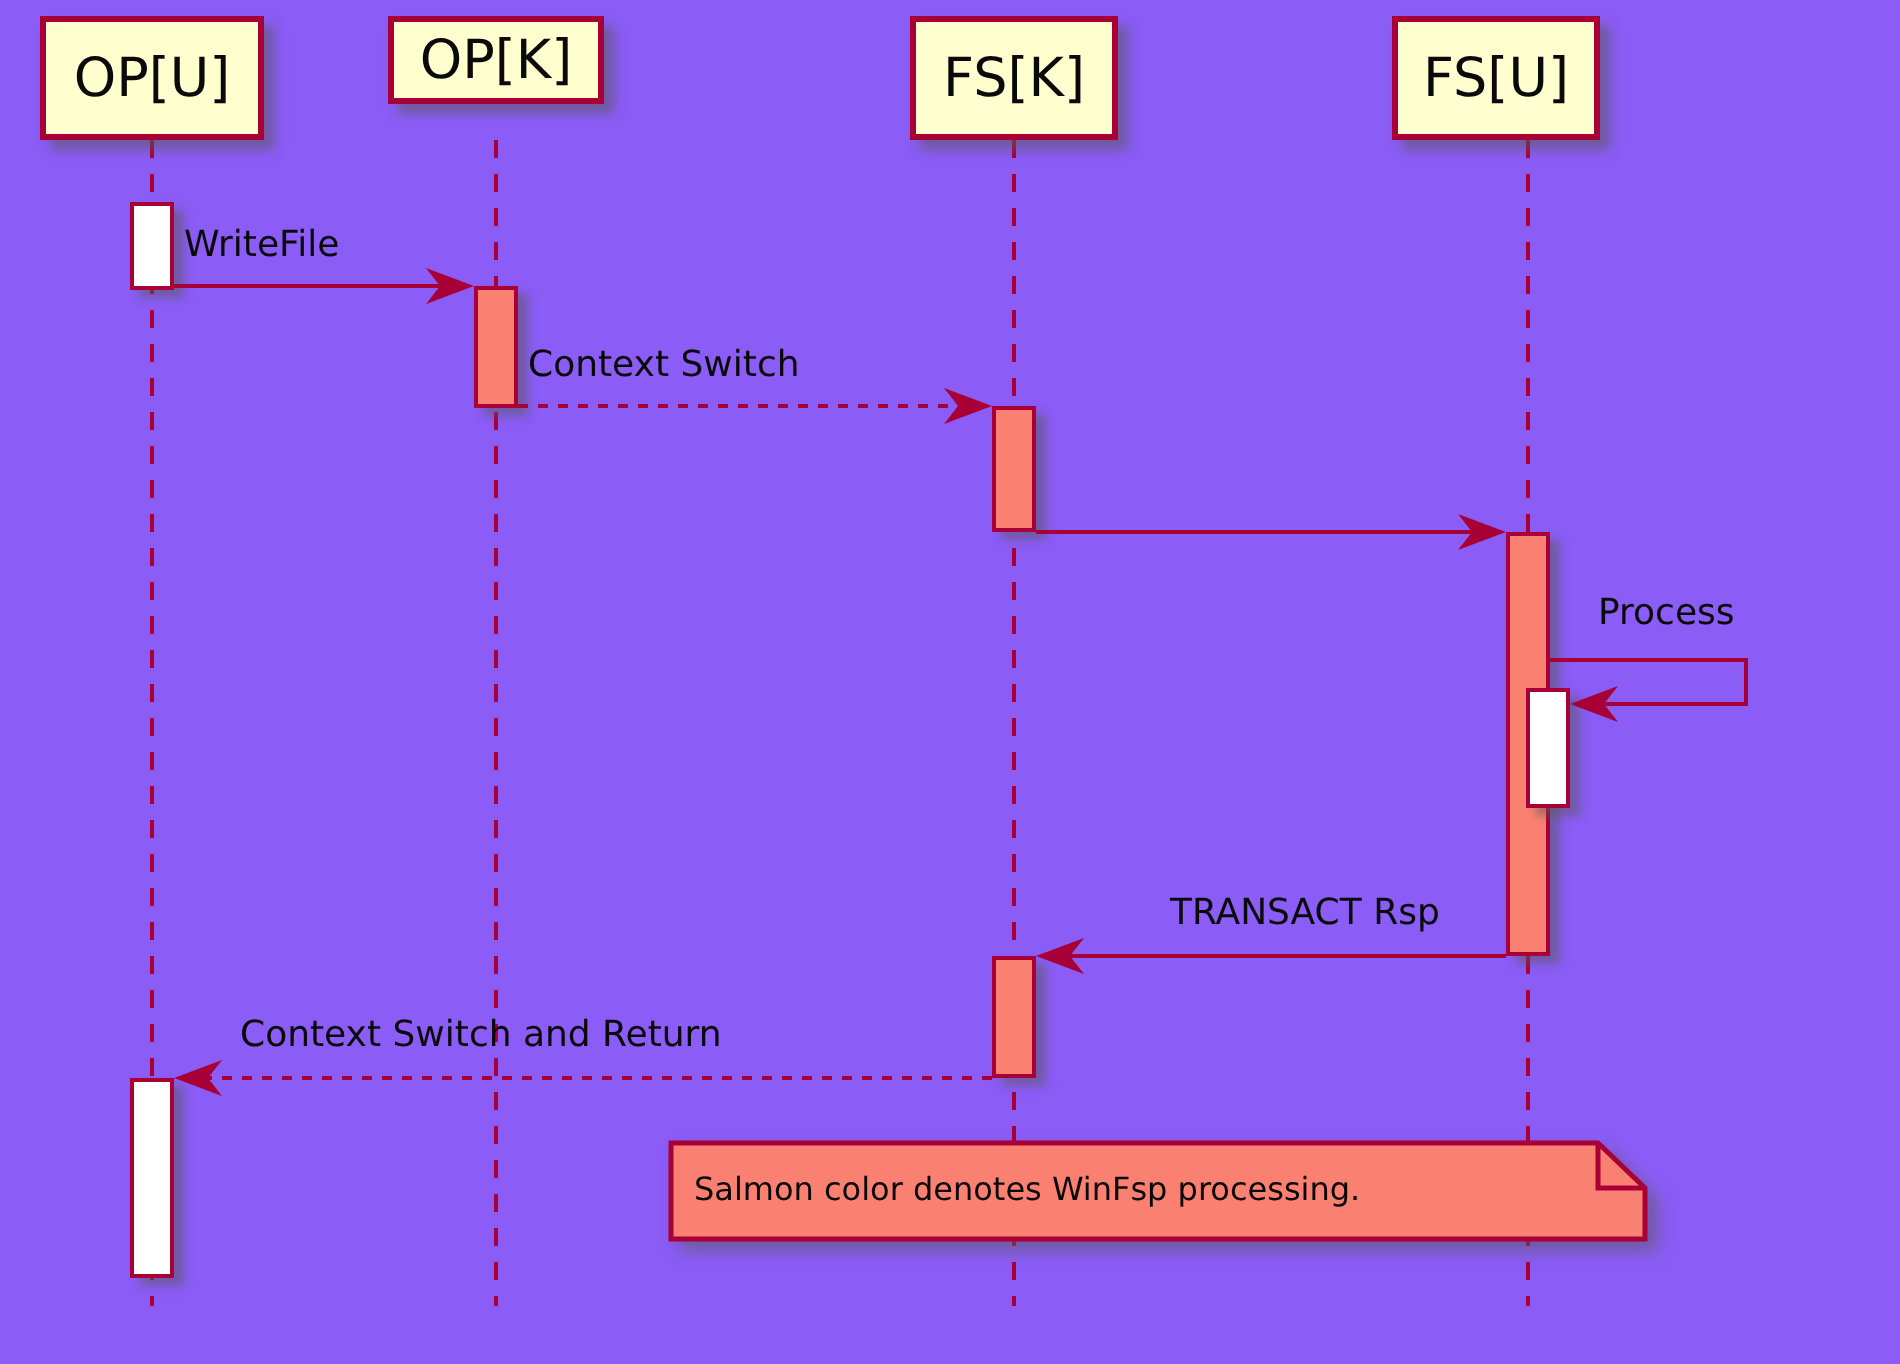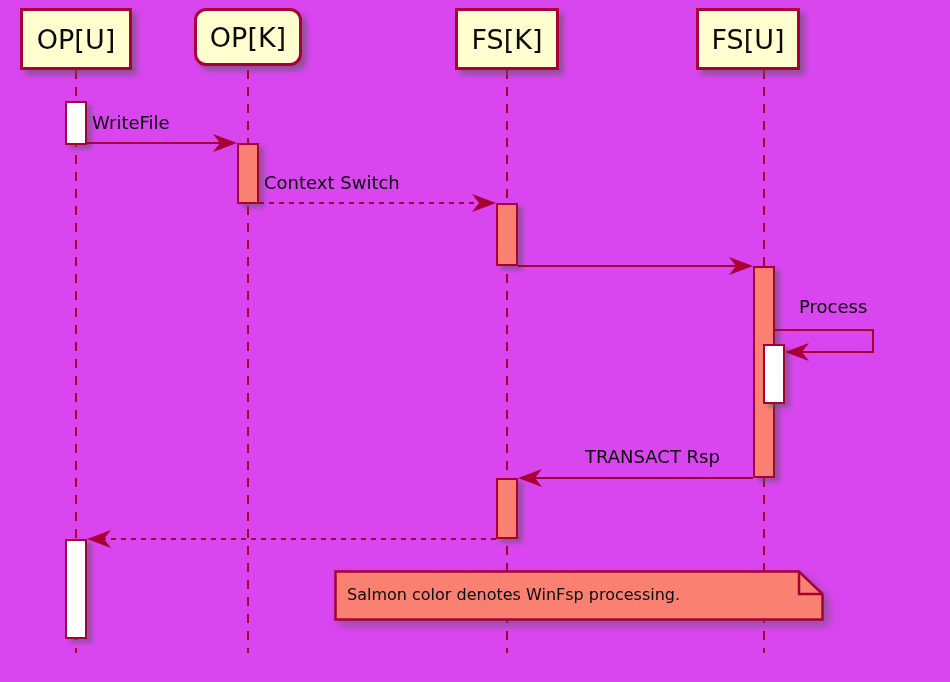--- a/index.html
+++ b/index.html
@@ -1,20 +1,20 @@
 <!DOCTYPE html>
 <html><head>
 <meta charset="utf-8">
 <style>
   html,body{margin:0;padding:0;background:#ffffff;}
   *{box-sizing:border-box;}
   #canvas{
     position:relative;
     width:950px;height:682px;
-    background:#d946ef;
+    background:#8b5cf6;
     font-family:"DejaVu Sans","Liberation Sans",sans-serif;
     overflow:hidden;
   }
   svg.layer{position:absolute;left:0;top:0;width:950px;height:682px;pointer-events:none;}
   .participant{
     position:absolute;
     background:#FEFECE;
     border:3px solid #A80036;
     box-shadow:5px 5px 5px rgba(90,90,90,0.55);
     display:flex;align-items:center;justify-content:center;
@@ -49,21 +49,21 @@
   <svg class="layer" viewBox="0 0 950 682">
     <g stroke="#A80036" stroke-width="2" stroke-dasharray="9,8">
       <line x1="76" y1="70" x2="76" y2="653"></line>
       <line x1="248" y1="70" x2="248" y2="653"></line>
       <line x1="507" y1="70" x2="507" y2="653"></line>
       <line x1="764" y1="70" x2="764" y2="653"></line>
     </g>
   </svg>
 
   <div class="participant" style="left:20px;top:8px;width:112px;height:62px;">OP[U]</div>
-  <div class="participant" style="left:194px;top:8px;width:108px;height:58px;border-radius:12px;">OP[K]</div>
+  <div class="participant" style="left:194px;top:8px;width:108px;height:44px;">OP[K]</div>
   <div class="participant" style="left:455px;top:8px;width:104px;height:62px;">FS[K]</div>
   <div class="participant" style="left:696px;top:8px;width:104px;height:62px;">FS[U]</div>
 
   <div class="act white" style="left:65px;top:101px;height:44px;"></div>
   <div class="act salmon" style="left:237px;top:143px;height:61px;"></div>
   <div class="act salmon" style="left:496px;top:203px;height:63px;"></div>
   <div class="act salmon" style="left:753px;top:266px;height:212px;"></div>
   <div class="act white" style="left:763px;top:344px;height:60px;"></div>
   <div class="act salmon" style="left:496px;top:478px;height:61px;"></div>
   <div class="act white" style="left:65px;top:539px;height:100px;"></div>
@@ -90,20 +90,21 @@
       <polygon points="785,352 809,343 802,352 809,361"></polygon>
       <polygon points="518,478 542,469 535,478 542,487"></polygon>
       <polygon points="87,539 111,530 104,539 111,548"></polygon>
     </g>
   </svg>
 
   <div class="msg-label" style="left:92px;top:112px;">WriteFile</div>
   <div class="msg-label" style="left:264px;top:172px;">Context Switch</div>
   <div class="msg-label" style="left:799px;top:296px;text-align:center;">Process</div>
   <div class="msg-label" style="left:585px;top:446px;">TRANSACT Rsp</div>
+  <div class="msg-label" style="left:120px;top:507px;">Context Switch and Return</div>
 
   <div class="note-wrap">
     <svg width="492" height="52" viewBox="0 0 492 52">
       <path d="M1.5,1.5 L465,1.5 L488.5,24 L488.5,49.5 L1.5,49.5 Z" fill="#FA8072" stroke="#A80036" stroke-width="2.5"></path>
       <path d="M465,1.5 L465,24 L488.5,24" fill="none" stroke="#A80036" stroke-width="2.5"></path>
     </svg>
     <div class="note-text">Salmon color denotes WinFsp processing.</div>
   </div>
 
 </div>

